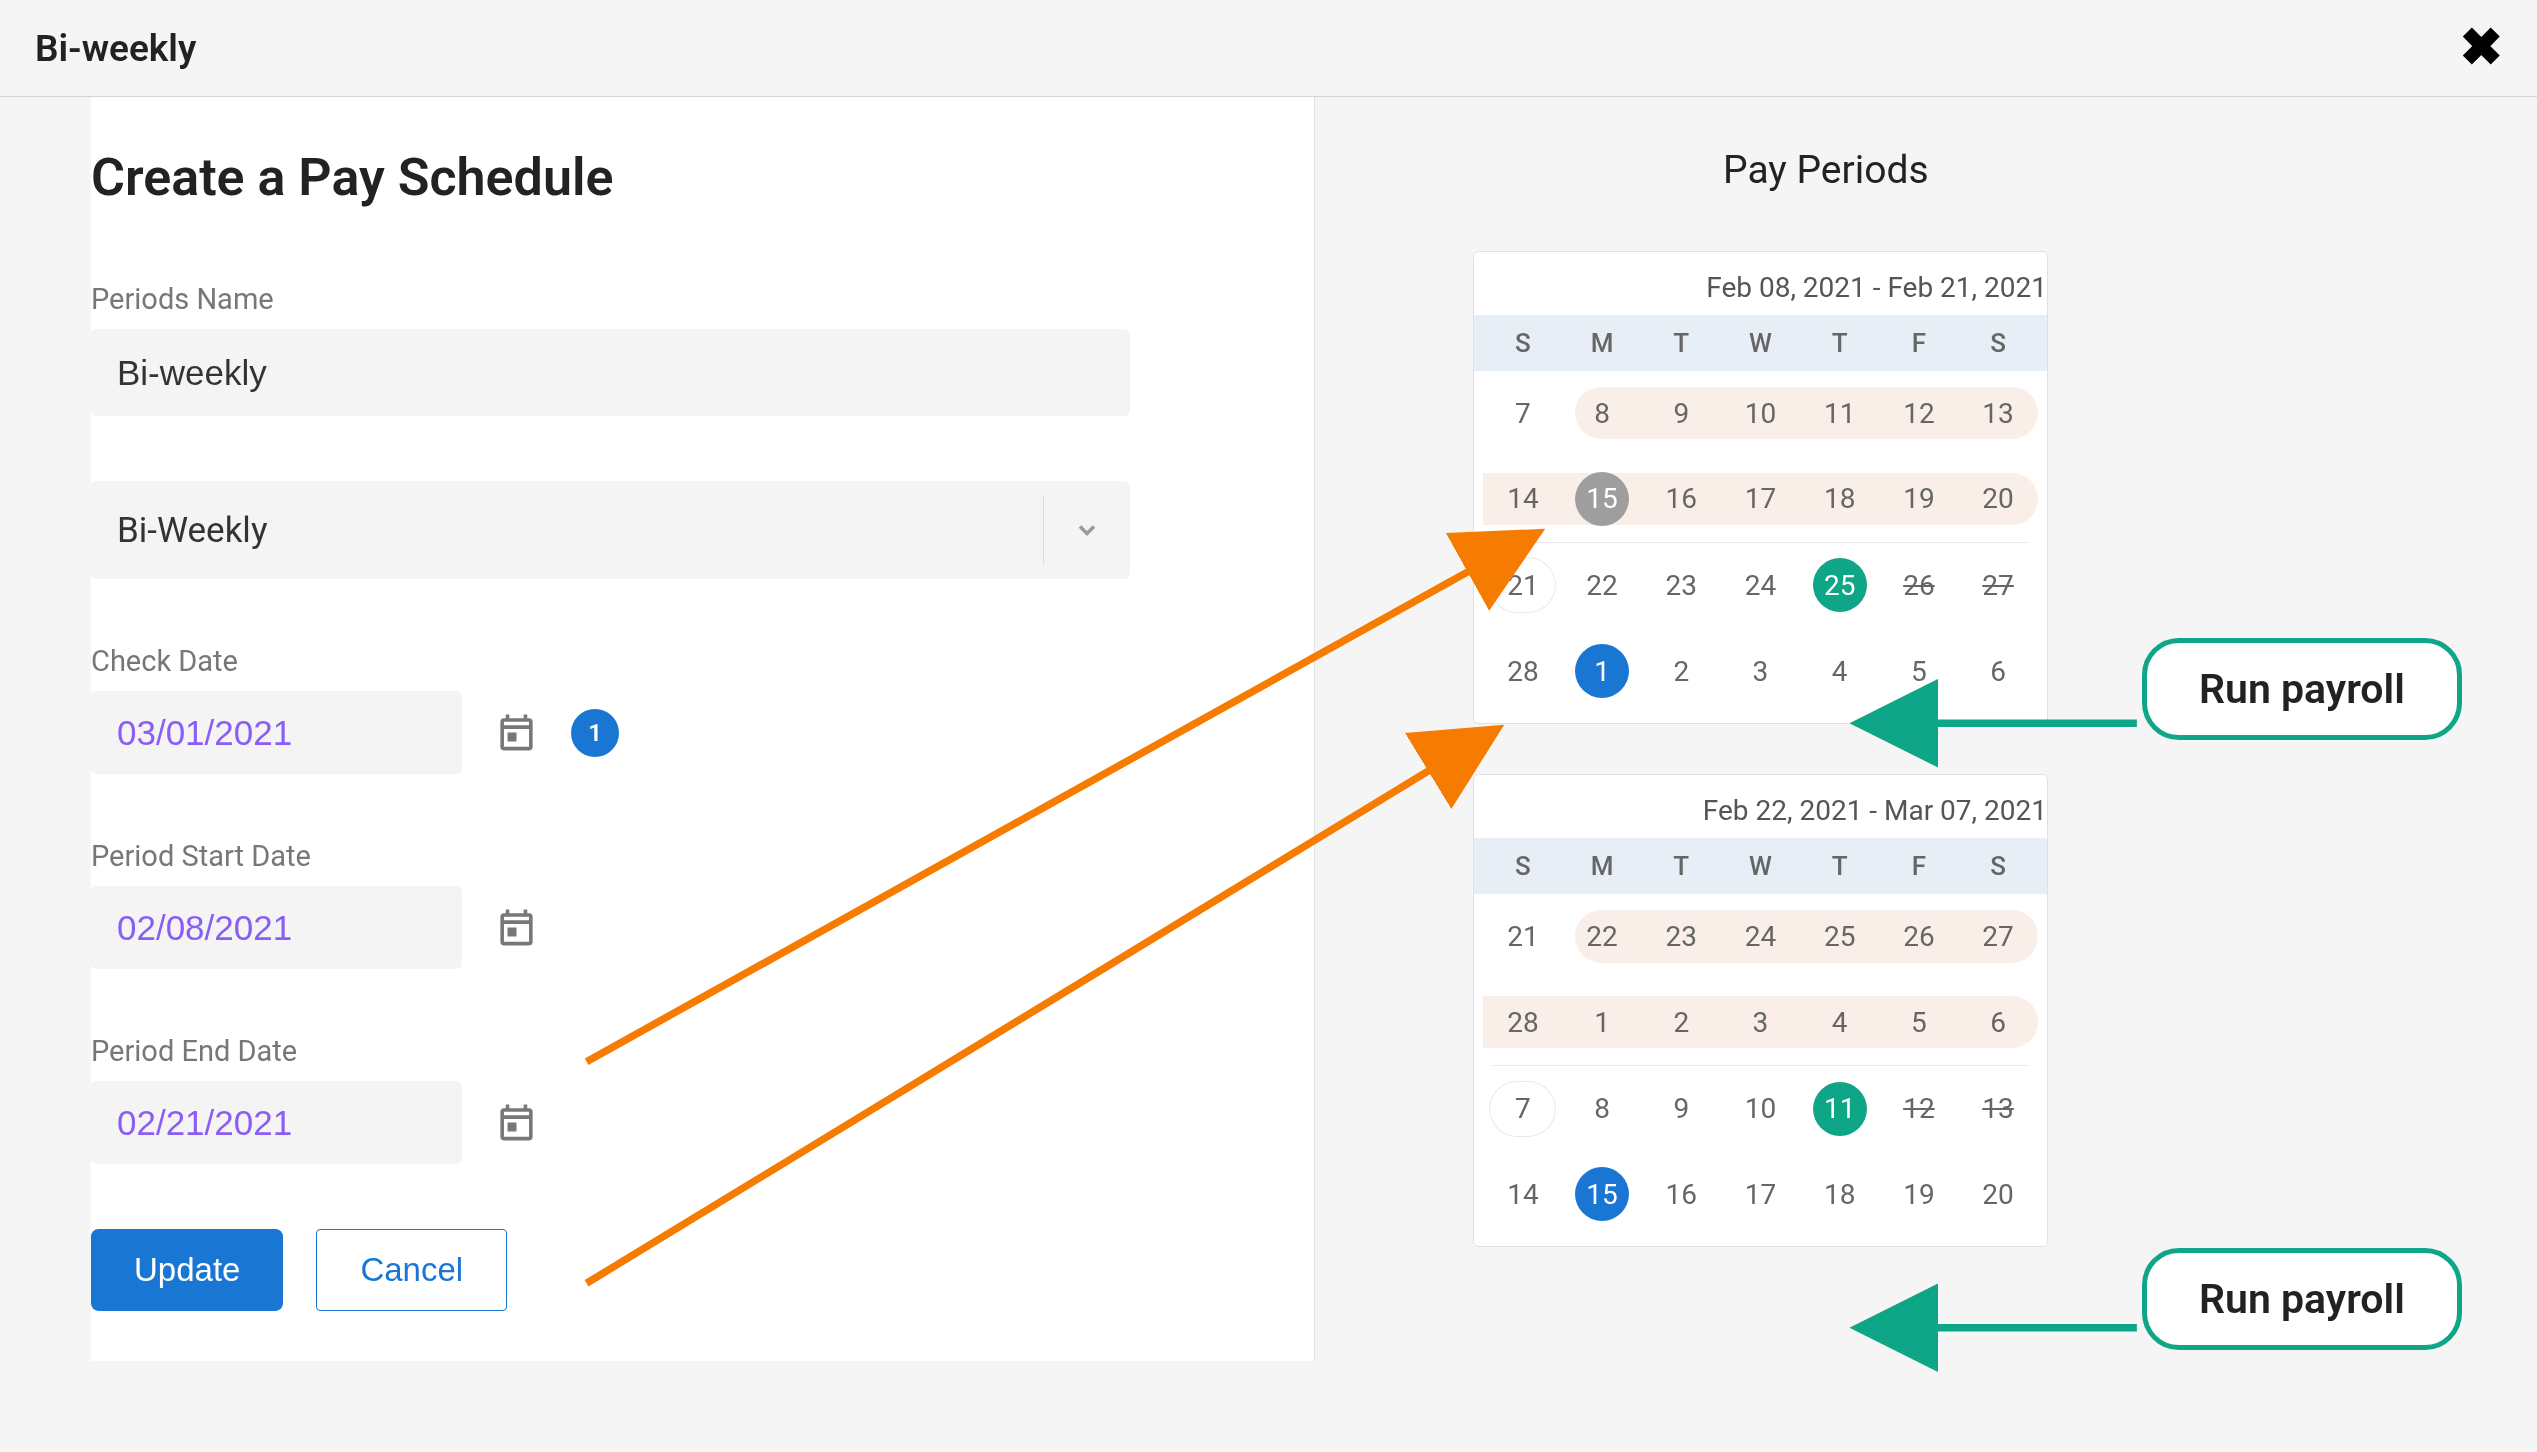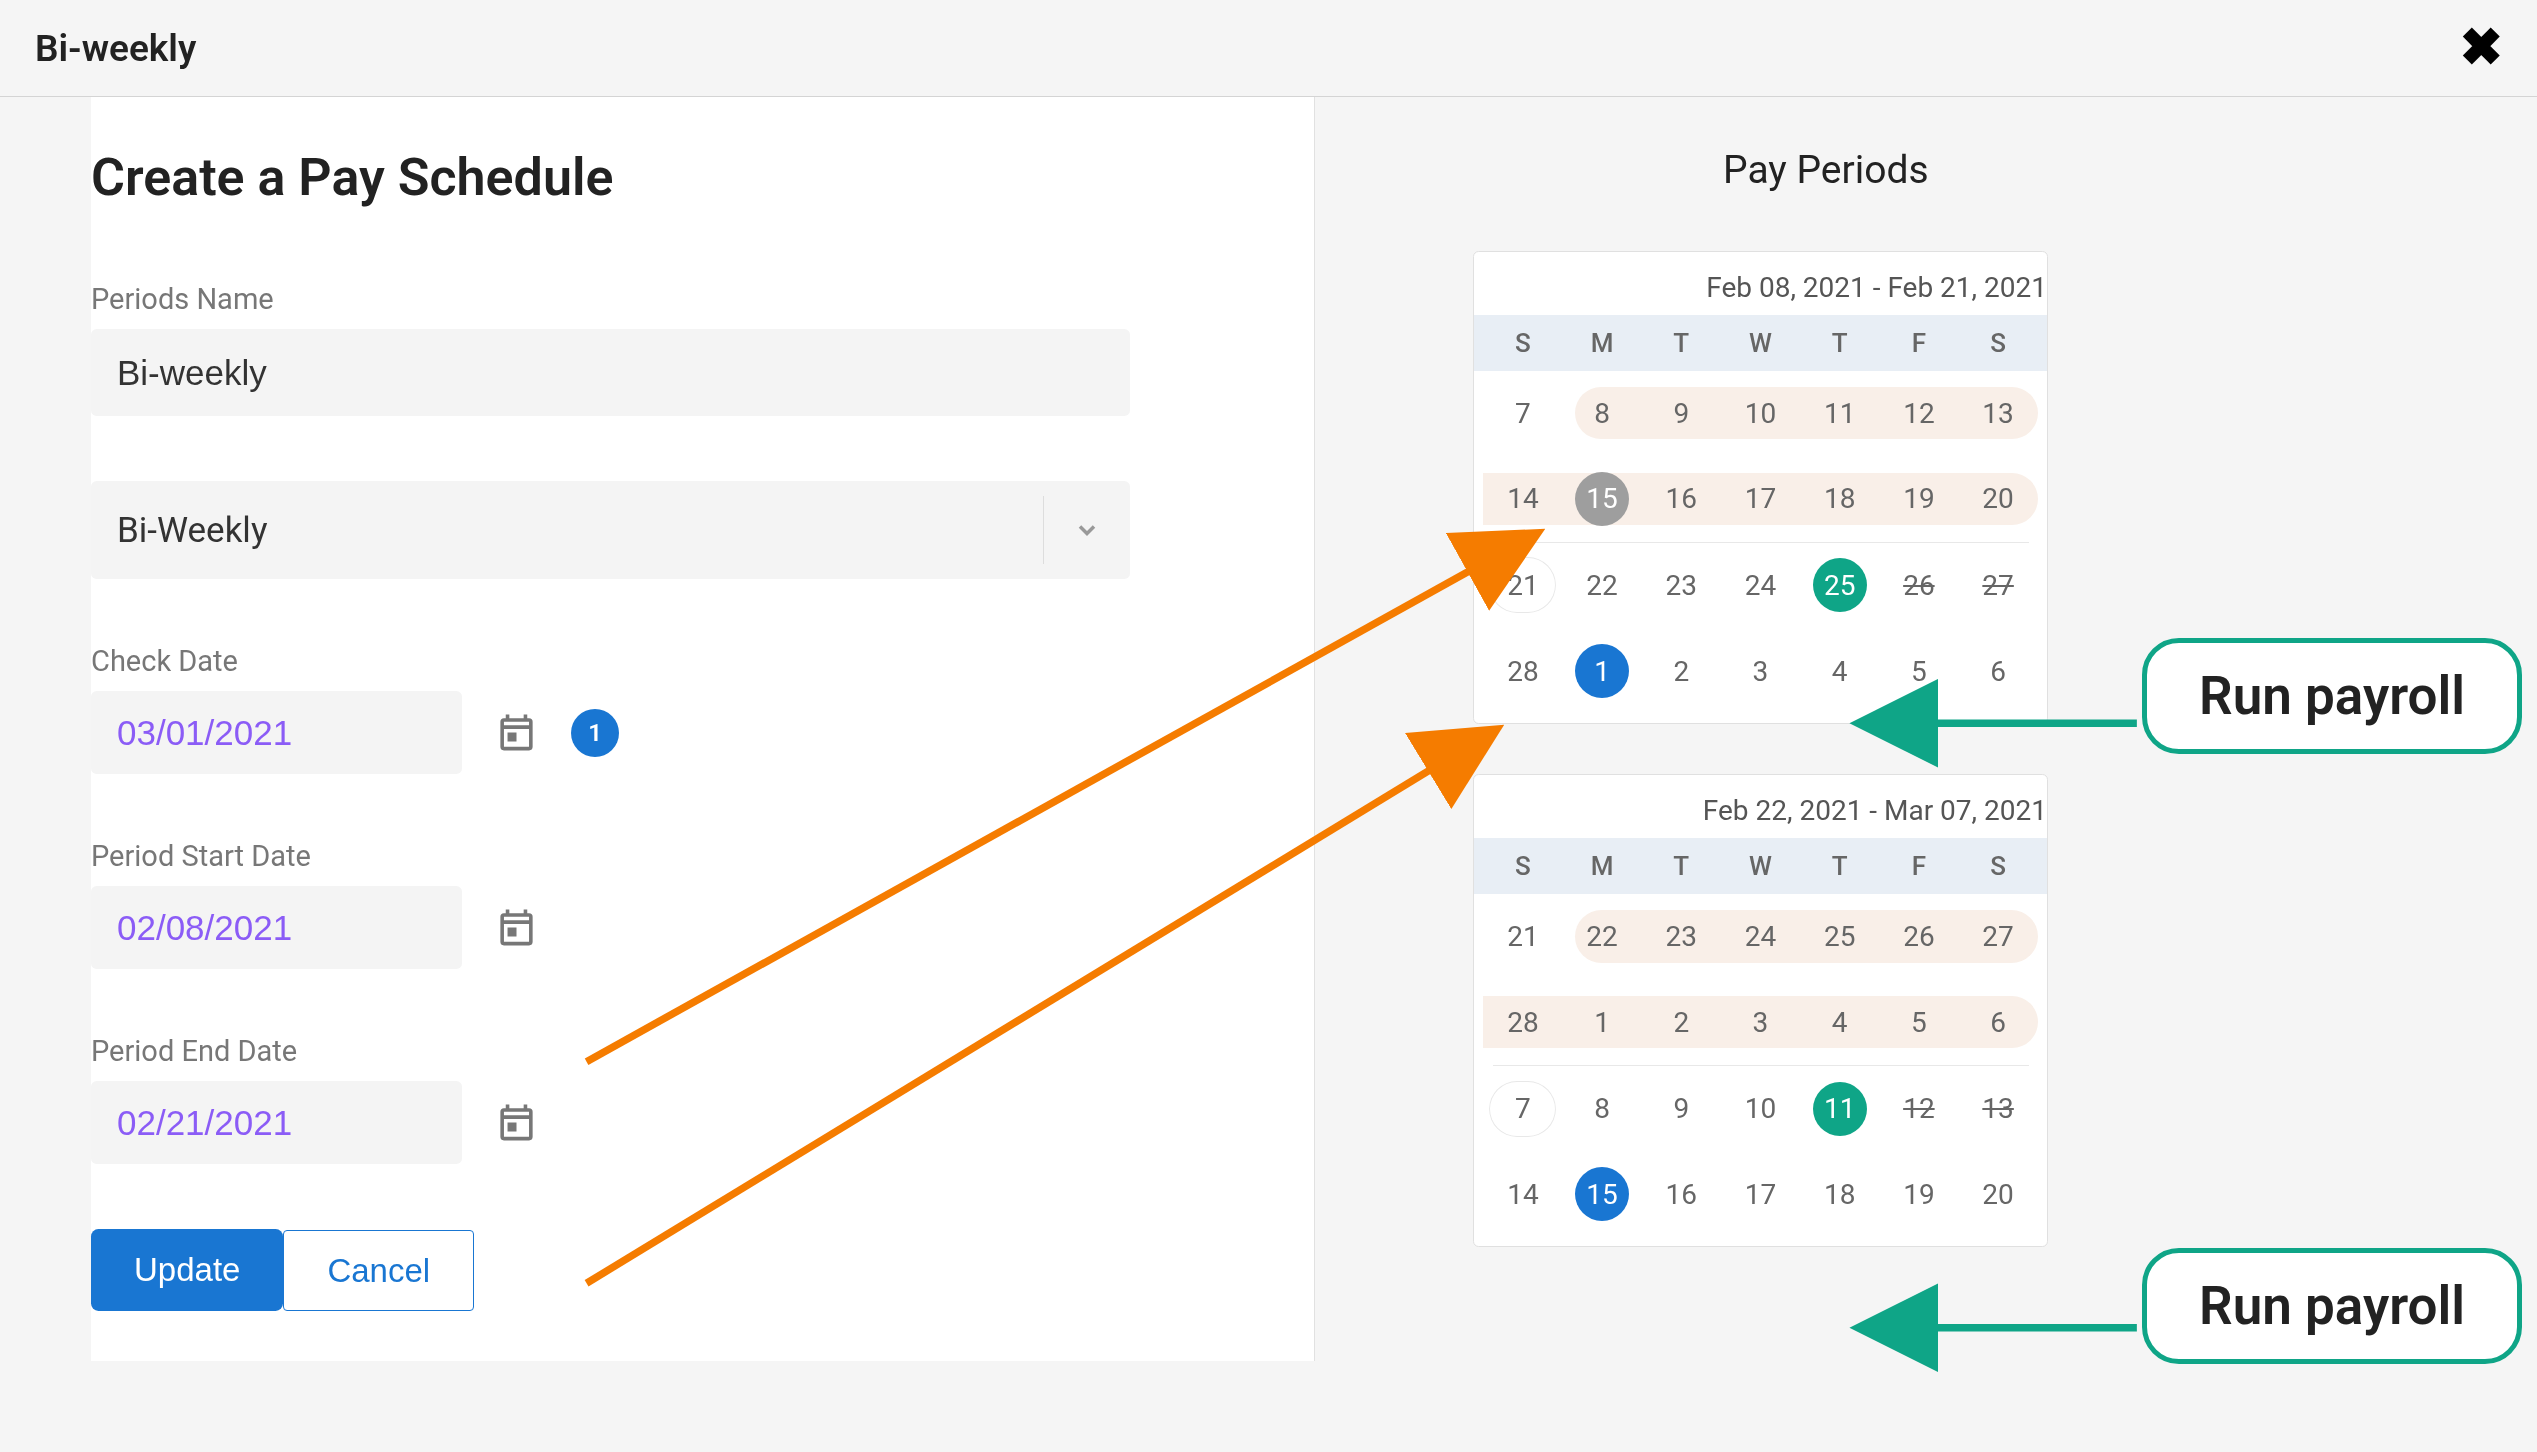--- a/index.html
+++ b/index.html
@@ -109,21 +109,21 @@
       width: 48px; height: 48px;
       background: #1976d2;
       border-radius: 50%;
       display: flex;
       align-items: center;
       justify-content: center;
       color: #fff;
       font-size: 24px;
       font-weight: 600;
     }
-    .actions { display: flex; margin-top: 37px; align-items: flex-end; }
+    .actions { display: flex; gap: 33px; margin-top: 37px; }
     .btn-primary {
       background: #1976d2;
       color: #fff;
       border: none;
       border-radius: 7.4px;
       padding: 22px 43px;
       font-size: 33px;
       font-weight: 500;
       cursor: pointer;
     }
@@ -210,21 +210,21 @@
       border-top: 0.9px solid #e8e8e8;
       margin: 0 18.5px;
     }
     
     .annotation-box {
       position: absolute;
       background: #fff;
       border: 5.6px solid #0fa587;
       border-radius: 37px;
       padding: 22px 52px;
-      font-size: 53px;
+      font-size: 41px;
       font-weight: 600;
       color: #222;
       z-index: 10;
     }
     .arrow-svg {
       position: absolute;
       pointer-events: none;
       z-index: 8;
     }
   </style>

